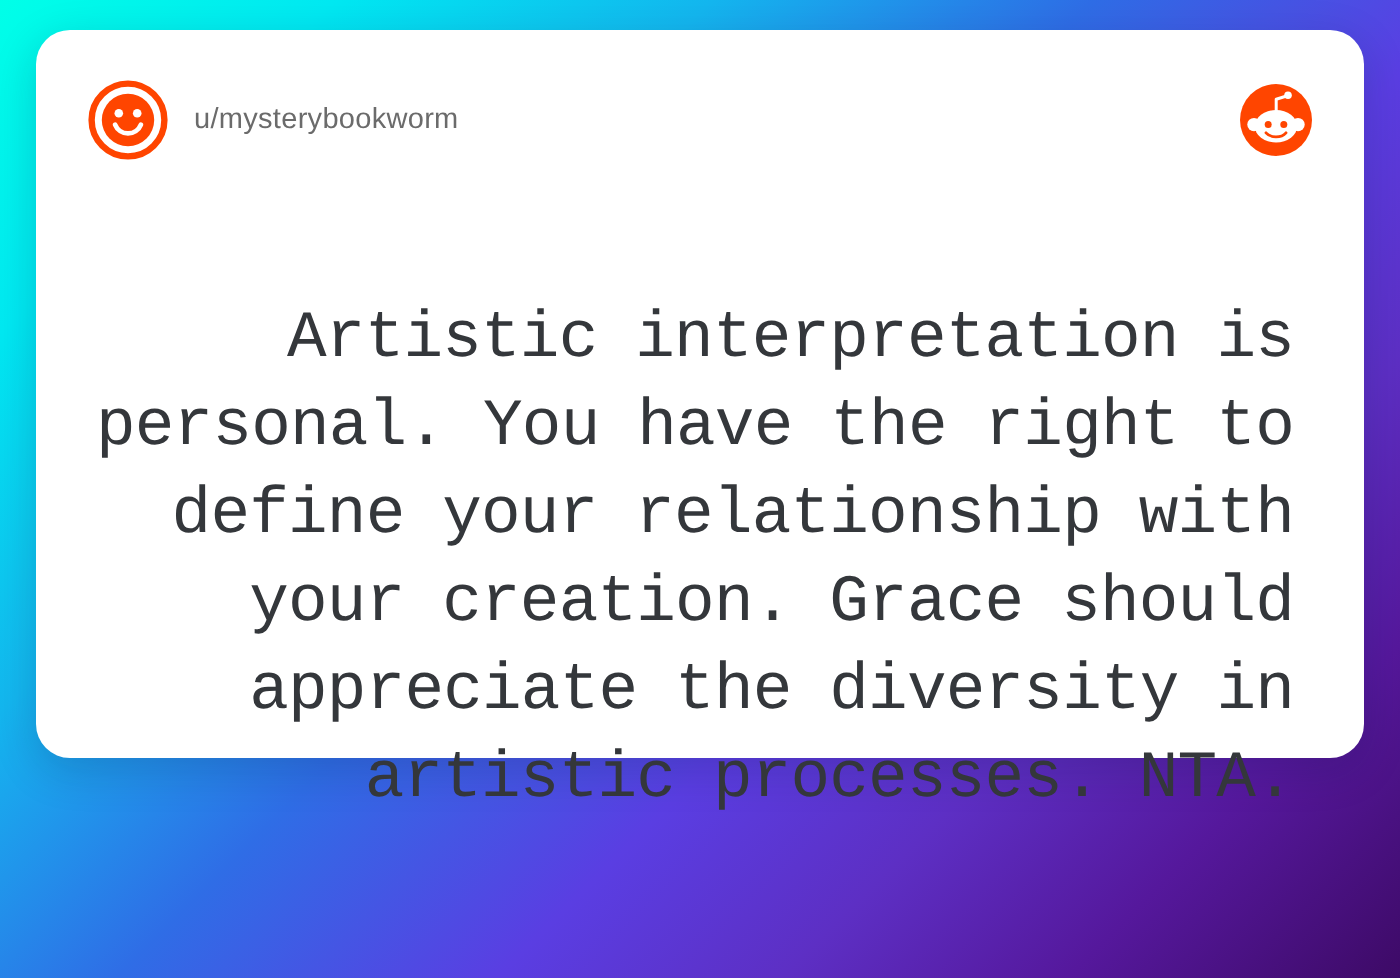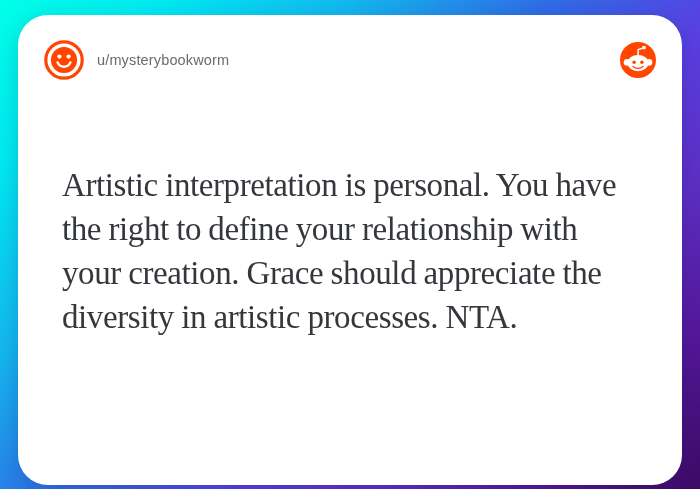--- a/index.html
+++ b/index.html
@@ -32,28 +32,29 @@
     align-items: center;
     justify-content: center;
   }
 
   
   #card {
     position: absolute;
     left: 18px;
     top: 15px;
     width: 664px;
-    height: 470px;
+    height: 364px;
     box-sizing: border-box;
     background: #ffffff;
-    border-radius: 30px;
+    border-radius: 17px;
     box-shadow: 0 6px 22px rgba(10, 20, 60, 0.18);
     padding: 22px 26px 26px 26px;
     display: flex;
     flex-direction: column;
+    text-align: right;
   }
 
   
   .card-header {
     display: flex;
     align-items: center;
     justify-content: space-between;
     height: 46px;
     flex: 0 0 auto;
   }
@@ -89,23 +90,23 @@
     align-items: flex-start;
     padding-top: 62px;
   }
   .post-text {
     font-size: 33px;
     line-height: 44px;
     color: #34373b;
     letter-spacing: -0.4px;
     max-width: 600px;
     word-spacing: -0.5px;
-    font-family: Liberation Serif, serif;
+    font-family: Liberation Mono, monospace;
     font-weight: 400;
-    margin: 18px;
+    margin: 3px;
   }
 </style>
 </head>
 <body>
 
 <div id="stage">
 
   <div id="card">
 
     <div class="card-header">

